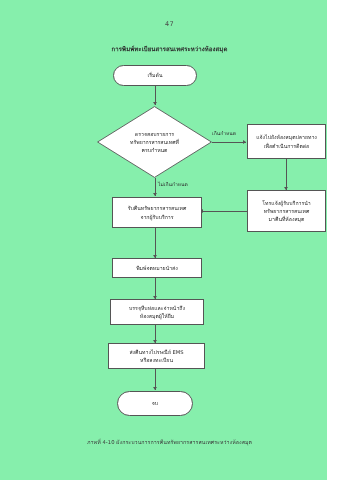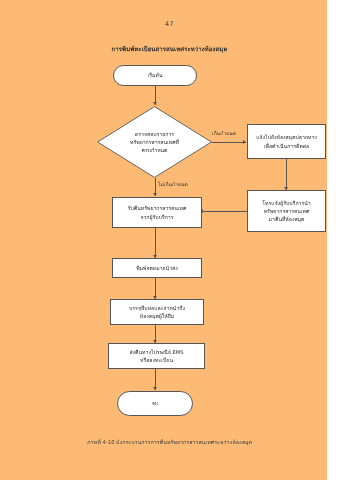--- a/index.html
+++ b/index.html
@@ -10,21 +10,21 @@
   }
   body {
     font-family: "DejaVu Sans", "Liberation Sans", sans-serif;
     color: #2b2b2b;
   }
   #page {
     position: relative;
     width: 327px;
     height: 480px;
     overflow: hidden;
-    background: #fdba74;
+    background: #86efac;
   }
 
   .page-number {
     position: absolute;
     top: 20px;
     left: 0;
     width: 339px;
     text-align: center;
     font-size: 6.5px;
     letter-spacing: 0.4px;

